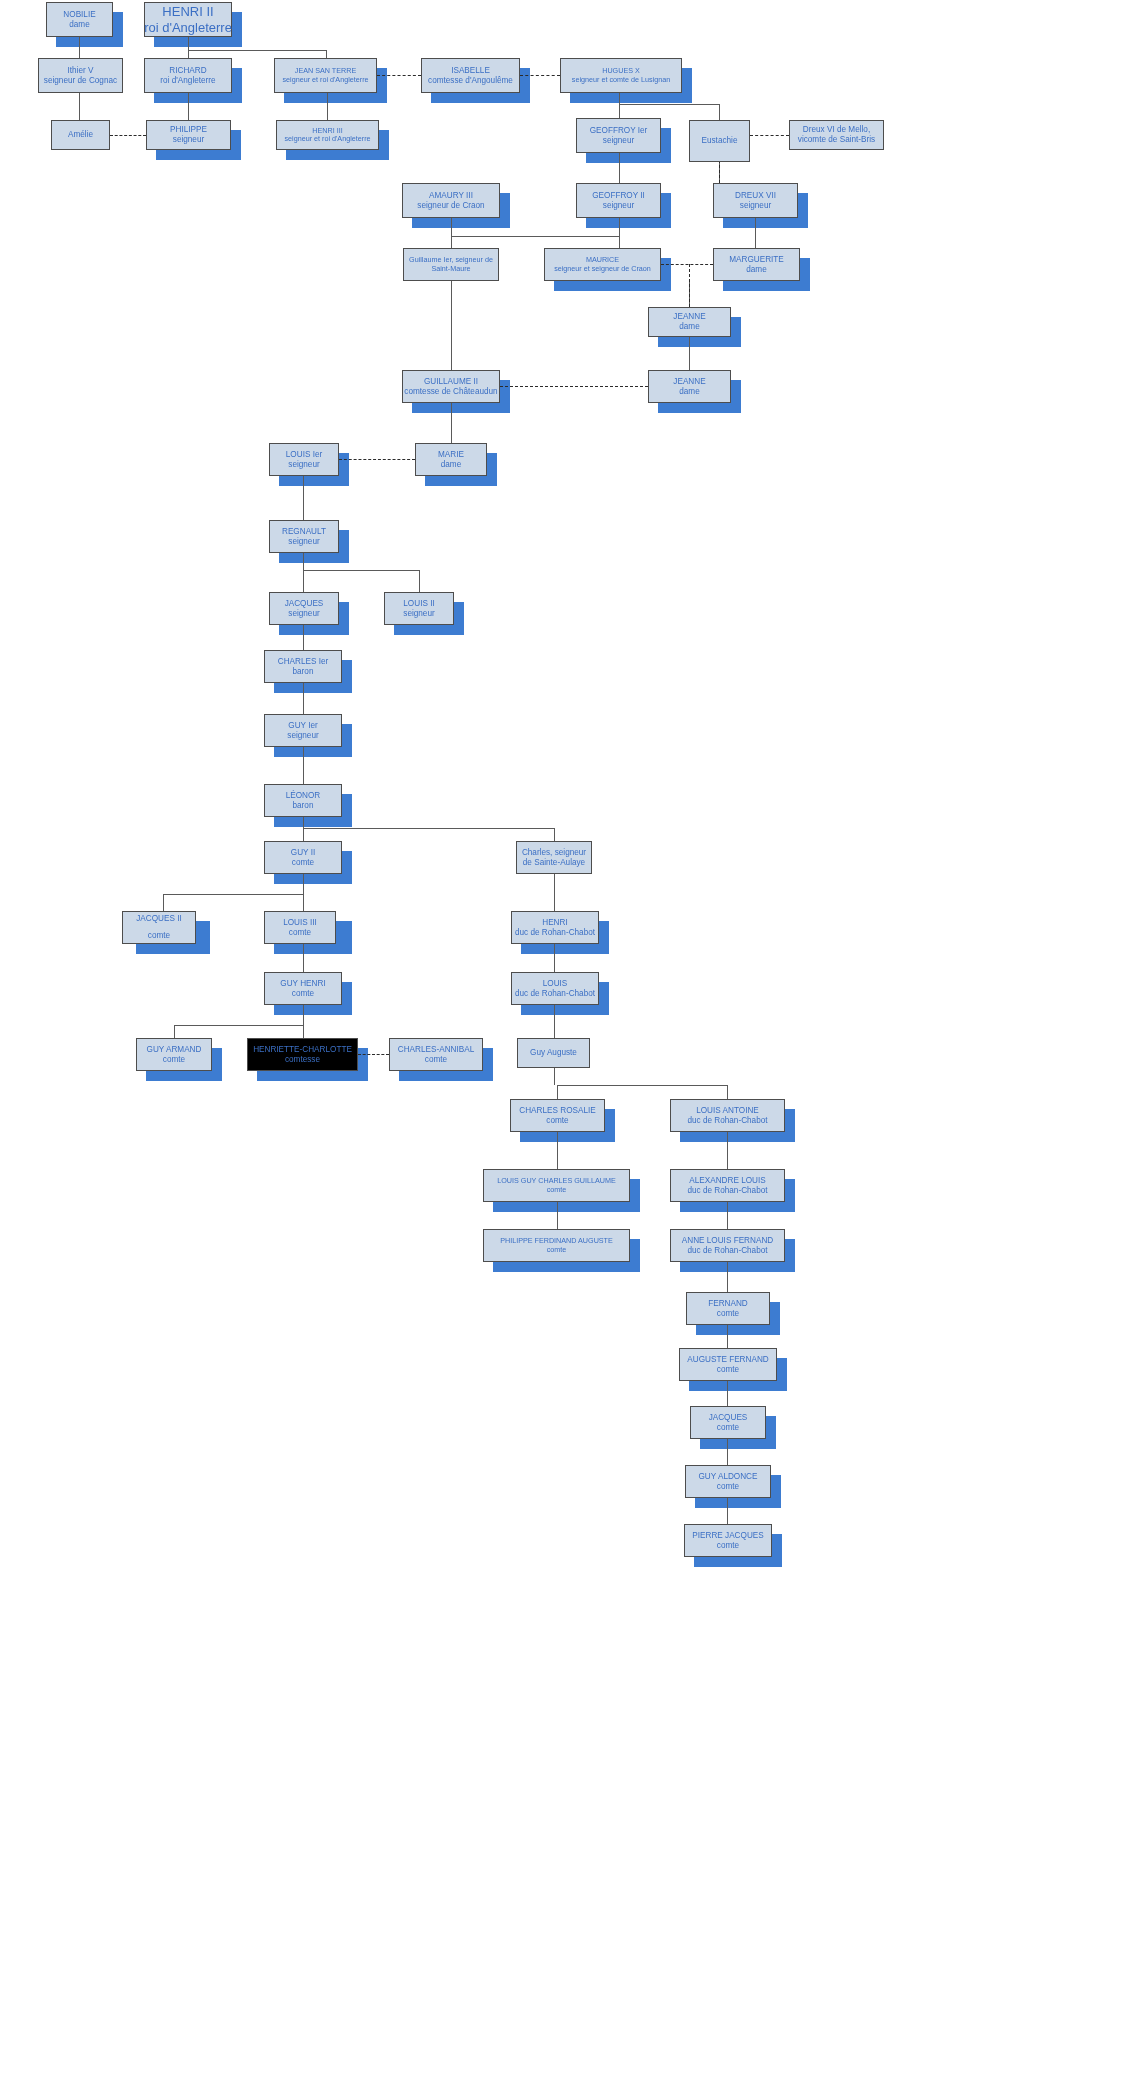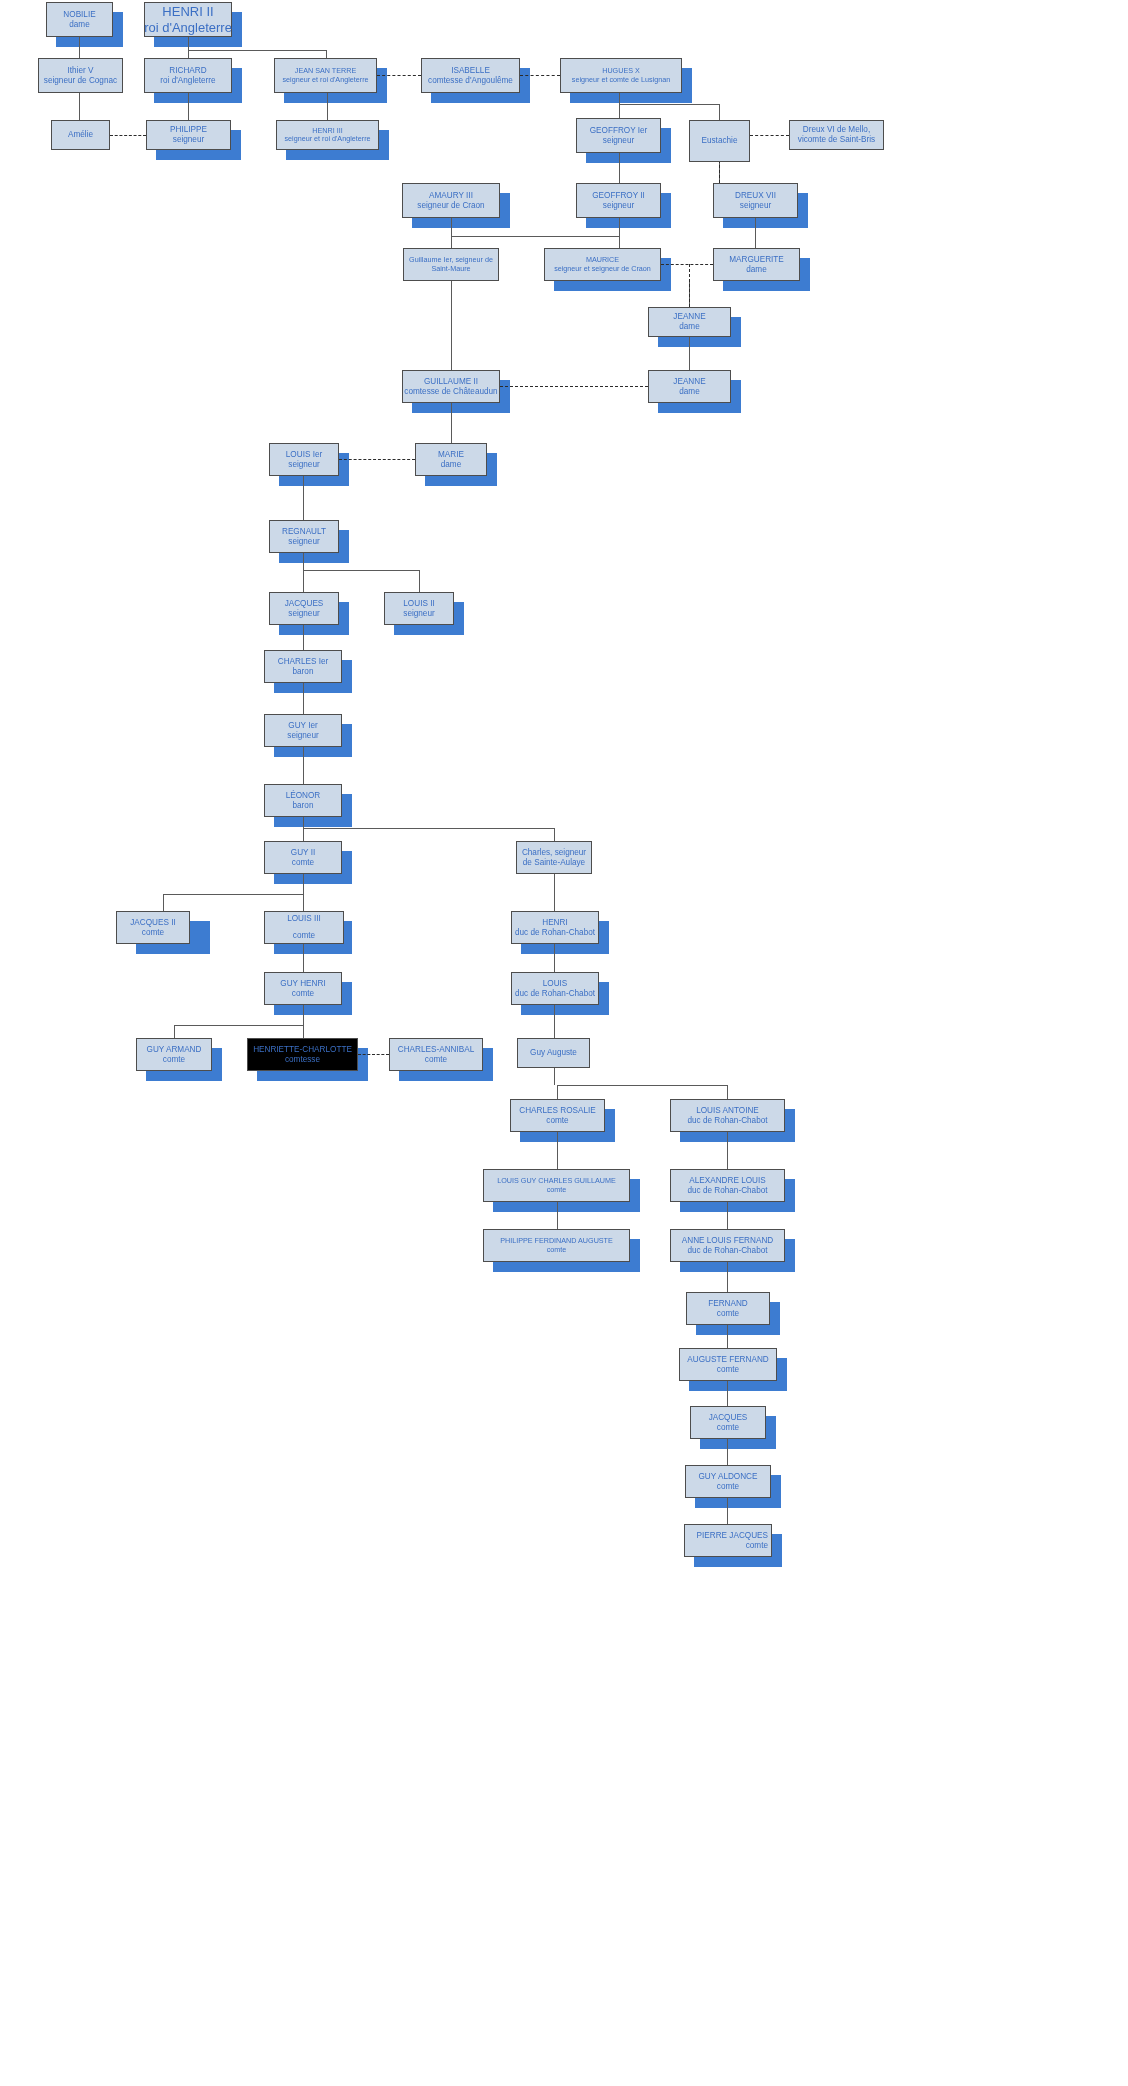--- a/index.html
+++ b/index.html
@@ -283,26 +283,26 @@
     <div class="shadow" style="left: 238px; top: 851px; width: 78px; height: 33px; background: rgb(61, 124, 209);"></div>
     <div class="node" style="left: 228px; top: 841px; width: 78px; height: 33px; background: rgb(204, 217, 232); border-color: rgb(77, 77, 77); color: rgb(59, 111, 196); font-size: 8.2px;">
       <span class="nm">GUY II</span>
       <span class="ti">comte</span>
     </div>
     <div class="node wrap" style="left: 480px; top: 841px; width: 76px; height: 33px; background: rgb(204, 217, 232); border-color: rgb(77, 77, 77); color: rgb(59, 111, 196); font-size: 8.2px;">
       <span class="nm">Charles, seigneur</span>
       <span class="ti">de Sainte-Aulaye</span>
     </div>
     <div class="shadow" style="left: 100px; top: 921px; width: 74px; height: 33px; background: rgb(61, 124, 209);"></div>
-    <div class="node" style="left: 80px; top: 911px; width: 74px; height: 33px; background: rgb(204, 217, 232); border-color: rgb(77, 77, 77); color: rgb(59, 111, 196); font-size: 8.2px;">
+    <div class="node" style="left: 86px; top: 911px; width: 74px; height: 33px; background: rgb(204, 217, 232); border-color: rgb(77, 77, 77); color: rgb(59, 111, 196); font-size: 8.2px; justify-content: space-between;">
       <span class="nm">JACQUES II</span>
       <span class="ti">comte</span>
     </div>
     <div class="shadow" style="left: 238px; top: 921px; width: 78px; height: 33px; background: rgb(61, 124, 209);"></div>
-    <div class="node" style="left: 228px; top: 911px; width: 80px; height: 33px; background: rgb(204, 217, 232); border-color: rgb(77, 77, 77); color: rgb(59, 111, 196); font-size: 8.2px; justify-content: space-between;">
+    <div class="node" style="left: 228px; top: 911px; width: 72px; height: 33px; background: rgb(204, 217, 232); border-color: rgb(77, 77, 77); color: rgb(59, 111, 196); font-size: 8.2px;">
       <span class="nm">LOUIS III</span>
       <span class="ti">comte</span>
     </div>
     <div class="shadow" style="left: 485px; top: 921px; width: 88px; height: 33px; background: rgb(61, 124, 209);"></div>
     <div class="node" style="left: 475px; top: 911px; width: 88px; height: 33px; background: rgb(204, 217, 232); border-color: rgb(77, 77, 77); color: rgb(59, 111, 196); font-size: 8.2px;">
       <span class="nm">HENRI</span>
       <span class="ti">duc de Rohan-Chabot</span>
     </div>
     <div class="shadow" style="left: 238px; top: 982px; width: 78px; height: 33px; background: rgb(61, 124, 209);"></div>
     <div class="node" style="left: 228px; top: 972px; width: 78px; height: 33px; background: rgb(204, 217, 232); border-color: rgb(77, 77, 77); color: rgb(59, 111, 196); font-size: 8.2px;">
@@ -376,17 +376,17 @@
     <div class="node" style="left: 654px; top: 1406px; width: 76px; height: 33px; background: rgb(204, 217, 232); border-color: rgb(77, 77, 77); color: rgb(59, 111, 196); font-size: 8.2px;">
       <span class="nm">JACQUES</span>
       <span class="ti">comte</span>
     </div>
     <div class="shadow" style="left: 659px; top: 1475px; width: 86px; height: 33px; background: rgb(61, 124, 209);"></div>
     <div class="node" style="left: 649px; top: 1465px; width: 86px; height: 33px; background: rgb(204, 217, 232); border-color: rgb(77, 77, 77); color: rgb(59, 111, 196); font-size: 8.2px;">
       <span class="nm">GUY ALDONCE</span>
       <span class="ti">comte</span>
     </div>
     <div class="shadow" style="left: 658px; top: 1534px; width: 88px; height: 33px; background: rgb(61, 124, 209);"></div>
-    <div class="node" style="left: 648px; top: 1524px; width: 88px; height: 33px; background: rgb(204, 217, 232); border-color: rgb(77, 77, 77); color: rgb(59, 111, 196); font-size: 8.2px; align-items: flex-end;">
+    <div class="node" style="left: 648px; top: 1524px; width: 88px; height: 33px; background: rgb(204, 217, 232); border-color: rgb(77, 77, 77); color: rgb(59, 111, 196); font-size: 8.2px;">
       <span class="nm">PIERRE JACQUES</span>
       <span class="ti">comte</span>
     </div>
   </div>
 
 </body></html>

